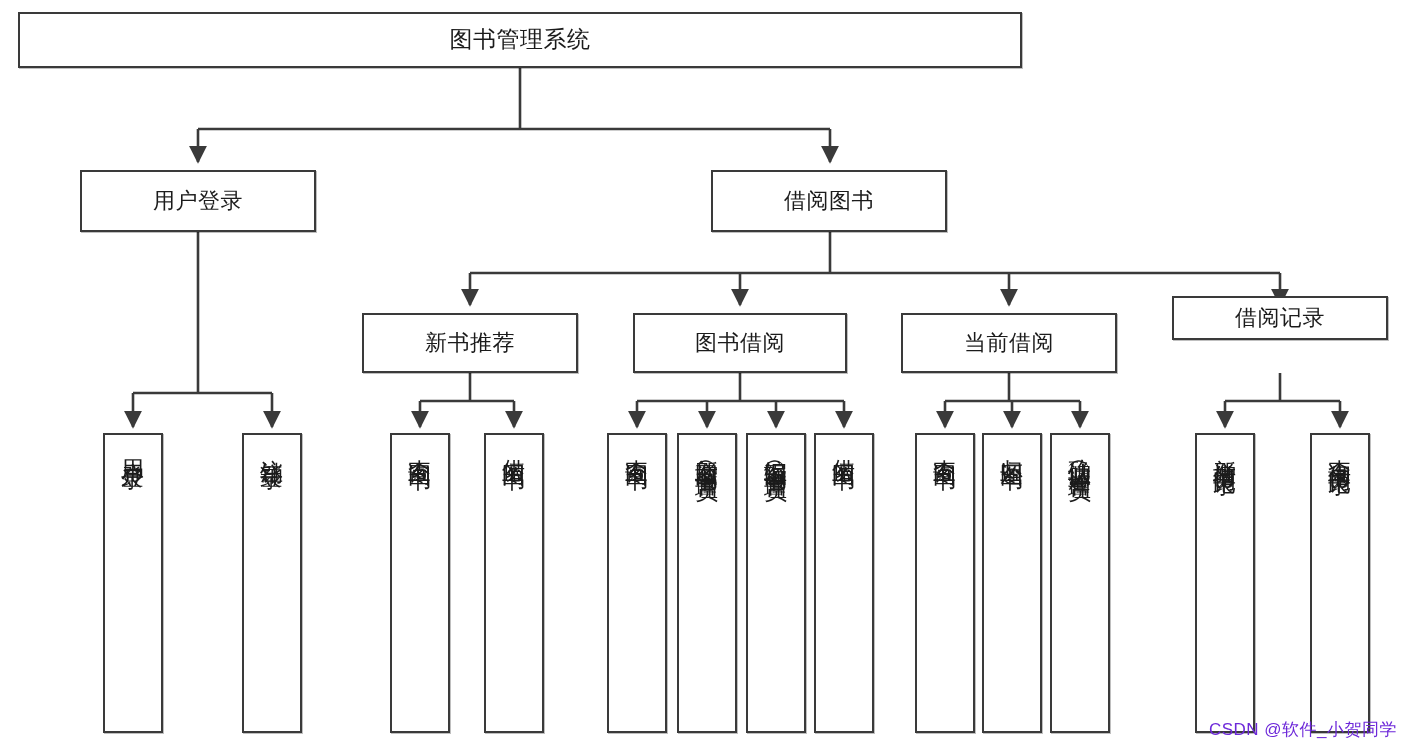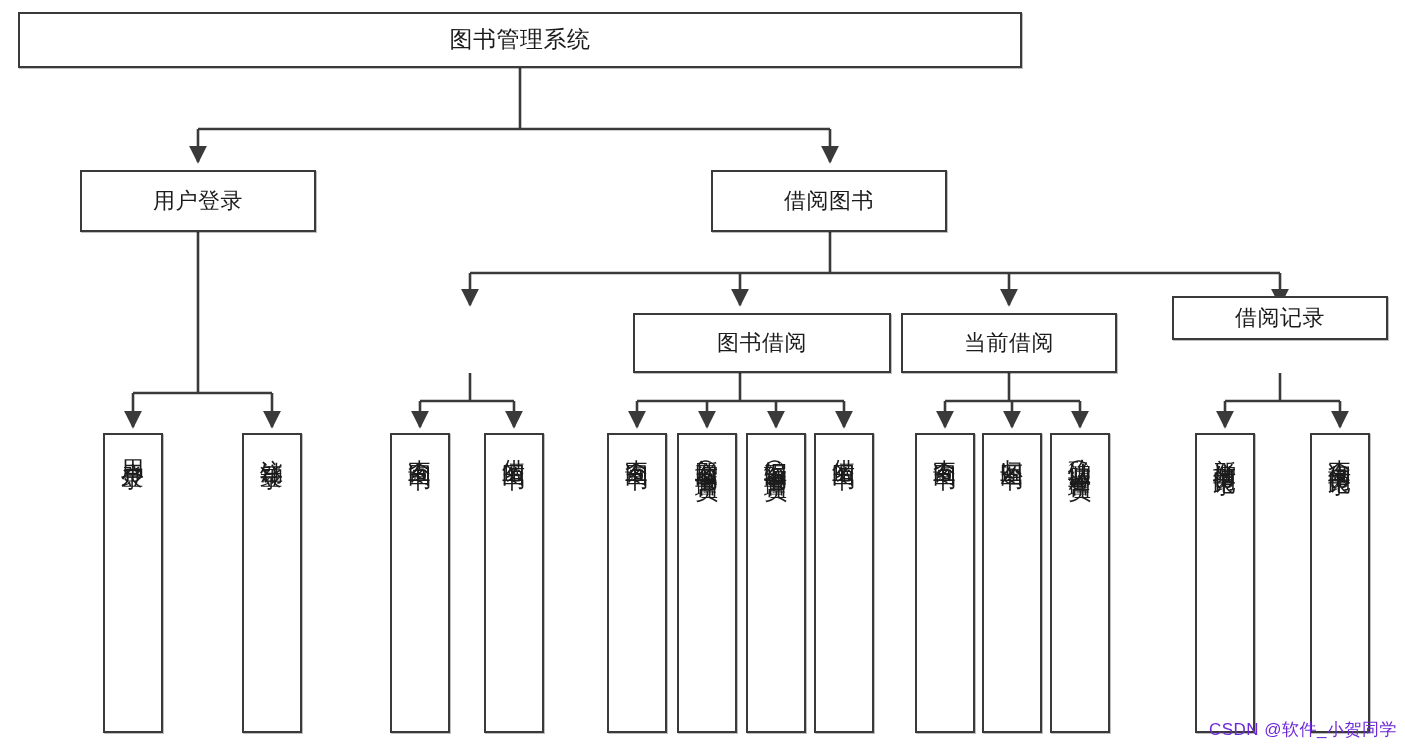--- a/index.html
+++ b/index.html
@@ -138,21 +138,24 @@
     <span class="label">图书管理系统</span>
   </div>
 
   <div class="node horiz" style="left:80px; top:170px; width:236px; height:62px;">
     <span class="label">用户登录</span>
   </div>
   <div class="node horiz" style="left:711px; top:170px; width:236px; height:62px;">
     <span class="label">借阅图书</span>
   </div>
 
-  <div class="node horiz" style="left:633px; top:313px; width:258px; height:60px;justify-content:center;">
+  <div class="node horiz" style="left:362px; top:313px; width:216px; height:60px;">
+    <span class="label">新书推荐</span>
+  </div>
+  <div class="node horiz" style="left:633px; top:313px; width:214px; height:60px;justify-content:center;">
     <span class="label">图书借阅</span>
   </div>
   <div class="node horiz" style="left:901px; top:313px; width:216px; height:60px;align-items:center;">
     <span class="label">当前借阅</span>
   </div>
   <div class="node horiz" style="left:1172px; top:296px; width:216px; height:44px;">
     <span class="label">借阅记录</span>
   </div>
 
   <div class="node vert" style="left:103px; top:433px; width:60px; height:300px;">

